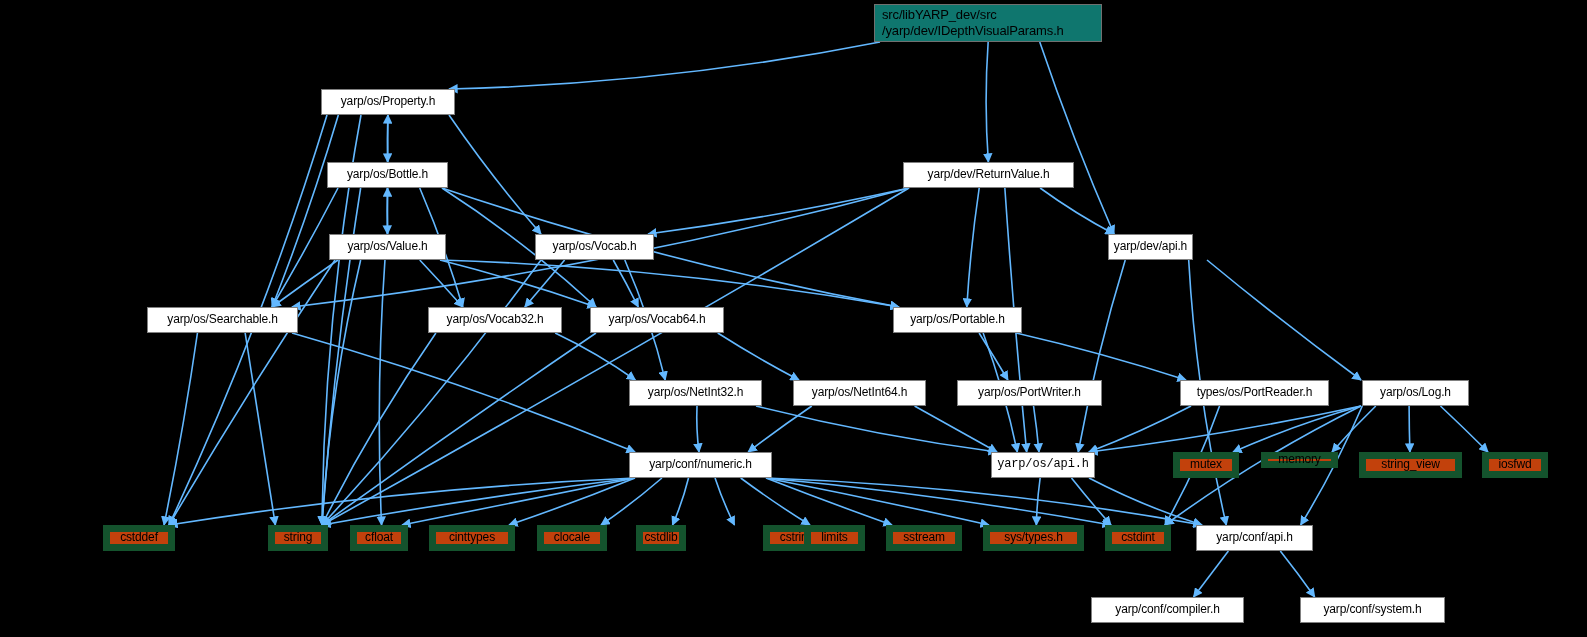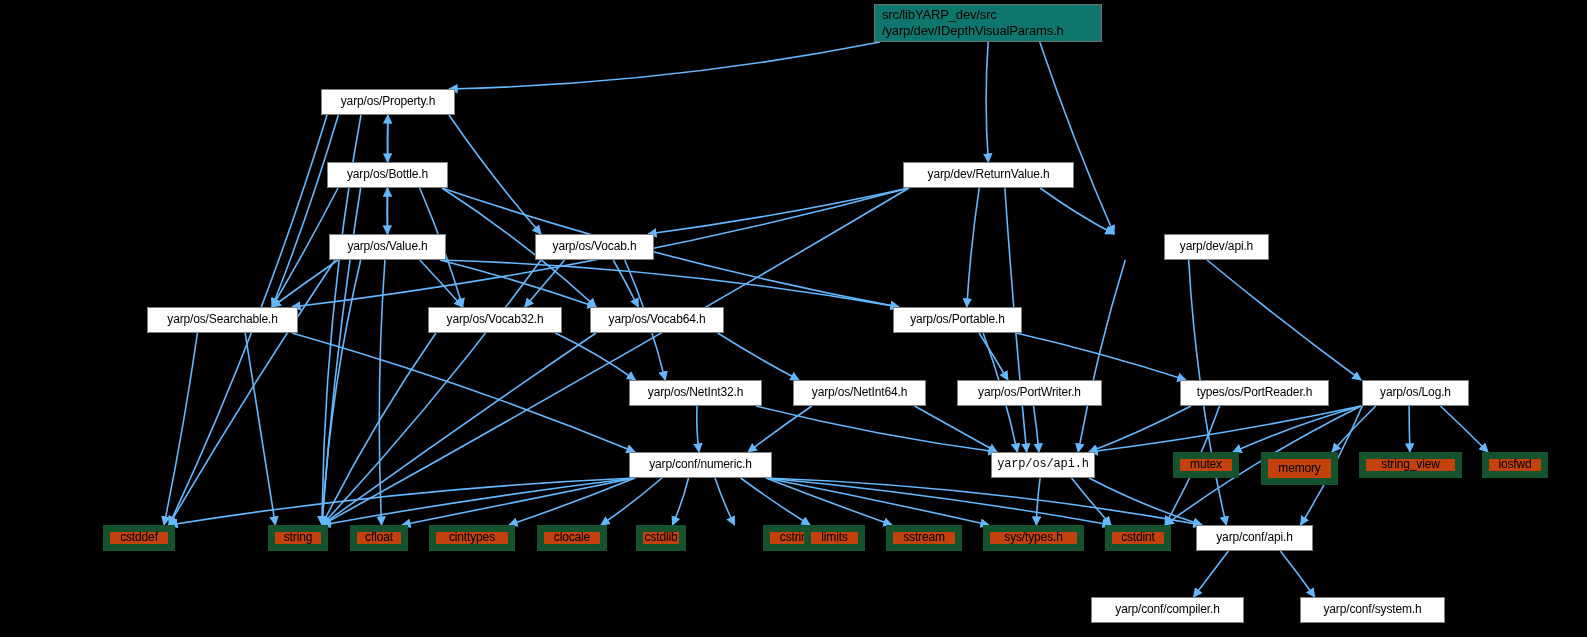--- a/index.html
+++ b/index.html
@@ -143,34 +143,34 @@
       </g>
   </svg>
   <div id="node-layer">
       <div class="node-box root" style="left: 874px; top: 4px; width: 228px; height: 38px;">src/libYARP_dev/src
 /yarp/dev/IDepthVisualParams.h</div>
       <div class="node-box" style="left: 321px; top: 89px; width: 134px; height: 26px;">yarp/os/Property.h</div>
       <div class="node-box" style="left: 327px; top: 162px; width: 121px; height: 26px;">yarp/os/Bottle.h</div>
       <div class="node-box" style="left: 903px; top: 162px; width: 171px; height: 26px;">yarp/dev/ReturnValue.h</div>
       <div class="node-box" style="left: 329px; top: 234px; width: 117px; height: 26px;">yarp/os/Value.h</div>
       <div class="node-box" style="left: 535px; top: 234px; width: 119px; height: 26px;">yarp/os/Vocab.h</div>
-      <div class="node-box" style="left: 1164px; top: 234px; width: 105px; height: 26px;">yarp/dev/api.h</div>
+      <div class="node-box" style="left: 1108px; top: 234px; width: 85px; height: 26px;">yarp/dev/api.h</div>
       <div class="node-box" style="left: 147px; top: 307px; width: 151px; height: 26px;">yarp/os/Searchable.h</div>
       <div class="node-box" style="left: 428px; top: 307px; width: 134px; height: 26px;">yarp/os/Vocab32.h</div>
       <div class="node-box" style="left: 590px; top: 307px; width: 134px; height: 26px;">yarp/os/Vocab64.h</div>
       <div class="node-box" style="left: 893px; top: 307px; width: 129px; height: 26px;">yarp/os/Portable.h</div>
       <div class="node-box" style="left: 629px; top: 380px; width: 133px; height: 26px;">yarp/os/NetInt32.h</div>
       <div class="node-box" style="left: 793px; top: 380px; width: 133px; height: 26px;">yarp/os/NetInt64.h</div>
       <div class="node-box" style="left: 957px; top: 380px; width: 145px; height: 26px;">yarp/os/PortWriter.h</div>
       <div class="node-box" style="left: 1180px; top: 380px; width: 149px; height: 26px;">types/os/PortReader.h</div>
       <div class="node-box" style="left: 1355px; top: 380px; width: 107px; height: 26px; margin-left: 7px;">yarp/os/Log.h</div>
       <div class="node-box" style="left: 629px; top: 452px; width: 143px; height: 26px;">yarp/conf/numeric.h</div>
       <div class="node-box" style="left: 991px; top: 452px; width: 104px; height: 26px; font-family: Liberation Mono, monospace;">yarp/os/api.h</div>
       <div class="node-box leaf" style="left: 1173px; top: 452px; width: 66px; height: 26px;">mutex</div>
-      <div class="node-box leaf" style="left: 1261px; top: 452px; width: 77px; height: 33px;">memory</div>
+      <div class="node-box leaf" style="left: 1261px; top: 452px; width: 77px; height: 16px;">memory</div>
       <div class="node-box leaf" style="left: 1359px; top: 452px; width: 103px; height: 26px;">string_view</div>
       <div class="node-box leaf" style="left: 1482px; top: 452px; width: 66px; height: 26px;">iosfwd</div>
       <div class="node-box leaf" style="left: 103px; top: 525px; width: 72px; height: 26px;">cstddef</div>
       <div class="node-box leaf" style="left: 268px; top: 525px; width: 60px; height: 26px;">string</div>
       <div class="node-box leaf" style="left: 350px; top: 525px; width: 58px; height: 26px;">cfloat</div>
       <div class="node-box leaf" style="left: 429px; top: 525px; width: 86px; height: 26px;">cinttypes</div>
       <div class="node-box leaf" style="left: 537px; top: 525px; width: 70px; height: 26px;">clocale</div>
       <div class="node-box leaf" style="left: 628px; top: 525px; width: 50px; height: 26px; margin-left: 8px;">cstdlib</div>
       <div class="node-box leaf" style="left: 715px; top: 525px; width: 68px; height: 26px; margin-left: 48px;">cstring</div>
       <div class="node-box leaf" style="left: 804px; top: 525px; width: 61px; height: 26px;">limits</div>

